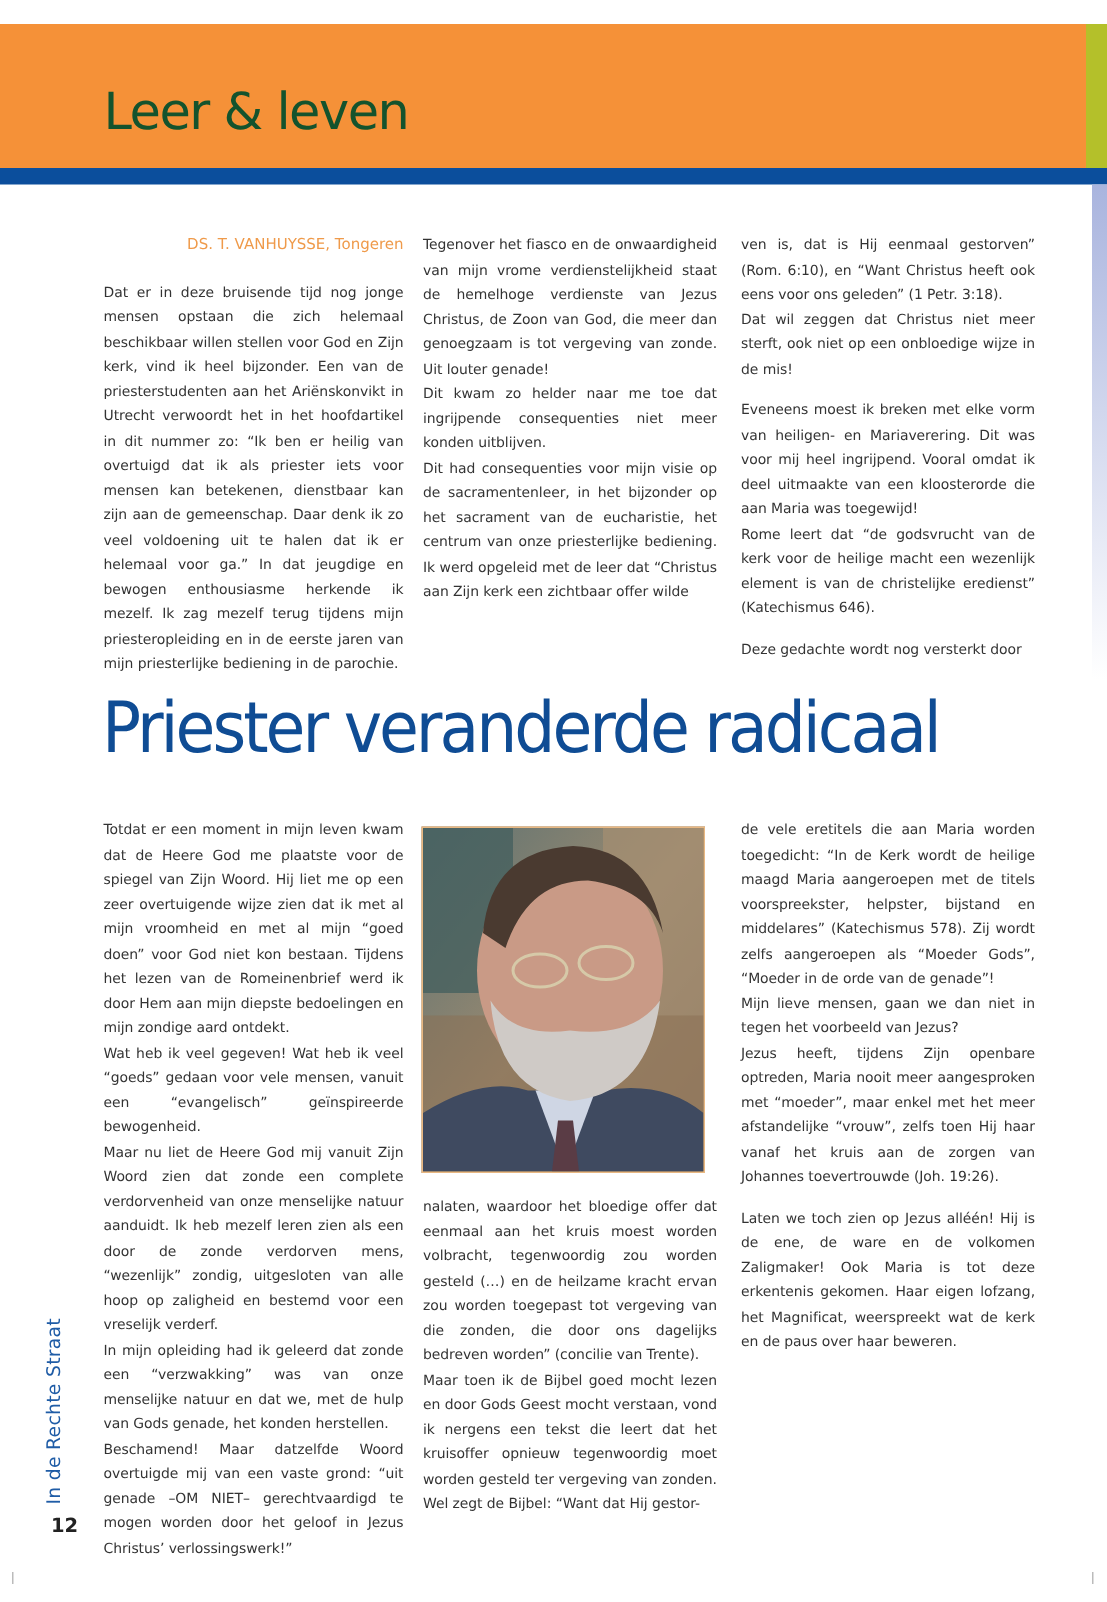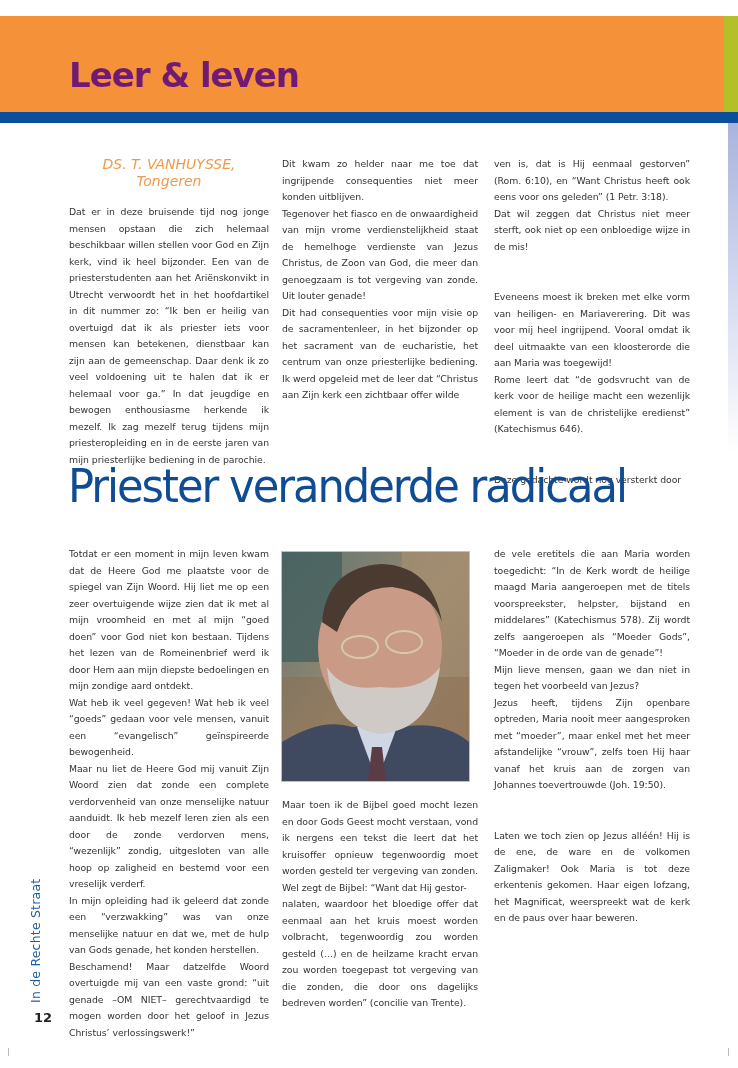--- a/index.html
+++ b/index.html
@@ -8,29 +8,29 @@
 
   .header-band { position: absolute; left: 0; top: 16px; width: 724px; height: 96px;
                  background: #f59138; }
   .header-green { position: absolute; left: 724px; top: 16px; width: 14px; height: 96px;
                   background: #b4c02a; }
   .header-rule { position: absolute; left: 0; top: 112px; width: 738px; height: 11px;
                  background: #0b4e9c; }
   .side-gradient { position: absolute; left: 728px; top: 123px; width: 10px; height: 330px;
                    background: linear-gradient(#a9b4de, rgba(255,255,255,0)); }
   .section-title { position: absolute; left: 69px; top: 55px; margin: 0;
-                   font-family: "DejaVu Sans", sans-serif; font-weight: bold;
-                   font-size: 34px; letter-spacing: -1px; color: #701a75; }
+                   font-family: "DejaVu Sans", sans-serif; font-weight: normal;
+                   font-size: 34px; letter-spacing: -1px; color: #14532d; }
 
   .col { position: absolute; font-size: 9.3px; line-height: 16.5px; text-align: justify;
          letter-spacing: -0.05px; color: #333; }
   .col p { margin: 0; }
-  .col p.gap { margin-top: 34px; }
-  .byline { color: #ef9a4a; font-style: italic; font-size: 14px; margin-bottom: 15px !important;
-            letter-spacing: 0; text-align: center; }
+  .col p.gap { margin-top: 11px; }
+  .byline { color: #ef9a4a; font-size: 10px; margin-bottom: 15px !important;
+            letter-spacing: 0; text-align: right; }
 
   .headline { position: absolute; left: 68px; top: 458px; margin: 0;
               font-family: "DejaVu Sans", sans-serif; font-weight: normal;
               font-size: 47px; letter-spacing: -2.2px; color: #0f4c94; white-space: nowrap;
               transform: scaleX(0.92); transform-origin: left top; }
 
   .photo { position: absolute; left: 281px; top: 551px; width: 187px; height: 229px;
            border: 1px solid #e9b882; overflow: hidden; background: #8c7a63; }
 
   .vertical-label { position: absolute; left: 28px; top: 1003px; transform: rotate(-90deg);
@@ -47,22 +47,22 @@
 <div class="header-green"></div>
 <div class="header-rule"></div>
 <div class="side-gradient"></div>
 <h1 class="section-title">Leer &amp; leven</h1>
 
 <div class="col" style="left:69px; top:156px; width:200px;">
   <p class="byline">DS. T. VANHUYSSE, Tongeren</p>
   <p>Dat er in deze bruisende tijd nog jonge mensen opstaan die zich helemaal beschikbaar willen stellen voor God en Zijn kerk, vind ik heel bijzonder. Een van de priesterstudenten aan het Ariënskonvikt in Utrecht verwoordt het in het hoofdartikel in dit nummer zo: “Ik ben er heilig van overtuigd dat ik als priester iets voor mensen kan betekenen, dienstbaar kan zijn aan de gemeenschap. Daar denk ik zo veel voldoening uit te halen dat ik er helemaal voor ga.” In dat jeugdige en bewogen enthousiasme herkende ik mezelf. Ik zag mezelf terug tijdens mijn priesteropleiding en in de eerste jaren van mijn priesterlijke bediening in de parochie.</p>
 </div>
 <div class="col" style="left:282px; top:156px; width:196px;">
+  <p>Tegenover het fiasco en de onwaardigheid van mijn vrome verdienstelijkheid staat de hemelhoge verdienste van Jezus Christus, de Zoon van God, die meer dan genoegzaam is tot vergeving van zonde. Uit louter genade!</p>
   <p>Dit kwam zo helder naar me toe dat ingrijpende consequenties niet meer konden uitblijven.</p>
-  <p>Tegenover het fiasco en de onwaardigheid van mijn vrome verdienstelijkheid staat de hemelhoge verdienste van Jezus Christus, de Zoon van God, die meer dan genoegzaam is tot vergeving van zonde. Uit louter genade!</p>
   <p>Dit had consequenties voor mijn visie op de sacramentenleer, in het bijzonder op het sacrament van de eucharistie, het centrum van onze priesterlijke bediening. Ik werd opgeleid met de leer dat “Christus aan Zijn kerk een zichtbaar offer wilde</p>
 </div>
 <div class="col" style="left:494px; top:156px; width:196px;">
   <p>ven is, dat is Hij eenmaal gestorven” (Rom. 6:10), en “Want Christus heeft ook eens voor ons geleden” (1 Petr. 3:18).</p>
   <p>Dat wil zeggen dat Christus niet meer sterft, ook niet op een onbloedige wijze in de mis!</p>
   <p class="gap">Eveneens moest ik breken met elke vorm van heiligen- en Mariaverering. Dit was voor mij heel ingrijpend. Vooral omdat ik deel uitmaakte van een kloosterorde die aan Maria was toegewijd!</p>
   <p>Rome leert dat “de godsvrucht van de kerk voor de heilige macht een wezenlijk element is van de christelijke eredienst” (Katechismus 646).</p>
   <p class="gap">Deze gedachte wordt nog versterkt door</p>
 </div>
 
@@ -94,28 +94,28 @@
     <path d="M90 195 L100 195 L104 229 L86 229 Z" fill="#5a3c45"></path>
     <ellipse cx="98" cy="95" rx="62" ry="75" fill="#c99a86"></ellipse>
     <path d="M40 70 Q45 15 100 12 Q150 14 160 70 Q150 40 110 35 Q70 35 55 80 Z" fill="#4a3a30"></path>
     <path d="M45 115 Q50 175 98 182 Q150 178 158 115 Q140 140 98 135 Q60 140 45 115 Z" fill="#cfcac6"></path>
     <ellipse cx="78" cy="95" rx="18" ry="11" fill="none" stroke="#d6c9a8" stroke-width="2"></ellipse>
     <ellipse cx="122" cy="90" rx="18" ry="11" fill="none" stroke="#d6c9a8" stroke-width="2"></ellipse>
   </svg>
 </div>
 
 <div class="col" style="left:282px; top:797px; width:196px;">
+  <p>nalaten, waardoor het bloedige offer dat eenmaal aan het kruis moest worden volbracht, tegenwoordig zou worden gesteld (…) en de heilzame kracht ervan zou worden toegepast tot vergeving van die zonden, die door ons dagelijks bedreven worden” (concilie van Trente).</p>
   <p>Maar toen ik de Bijbel goed mocht lezen en door Gods Geest mocht verstaan, vond ik nergens een tekst die leert dat het kruisoffer opnieuw tegenwoordig moet worden gesteld ter vergeving van zonden. Wel zegt de Bijbel: “Want dat Hij gestor-</p>
-  <p>nalaten, waardoor het bloedige offer dat eenmaal aan het kruis moest worden volbracht, tegenwoordig zou worden gesteld (…) en de heilzame kracht ervan zou worden toegepast tot vergeving van die zonden, die door ons dagelijks bedreven worden” (concilie van Trente).</p>
 </div>
 
 <div class="col" style="left:494px; top:546px; width:196px;">
   <p>de vele eretitels die aan Maria worden toegedicht: “In de Kerk wordt de heilige maagd Maria aangeroepen met de titels voorspreekster, helpster, bijstand en middelares” (Katechismus 578). Zij wordt zelfs aangeroepen als “Moeder Gods”, “Moeder in de orde van de genade”!</p>
   <p>Mijn lieve mensen, gaan we dan niet in tegen het voorbeeld van Jezus?</p>
-  <p>Jezus heeft, tijdens Zijn openbare optreden, Maria nooit meer aangesproken met “moeder”, maar enkel met het meer afstandelijke “vrouw”, zelfs toen Hij haar vanaf het kruis aan de zorgen van Johannes toevertrouwde (Joh. 19:50).</p>
+  <p>Jezus heeft, tijdens Zijn openbare optreden, Maria nooit meer aangesproken met “moeder”, maar enkel met het meer afstandelijke “vrouw”, zelfs toen Hij haar vanaf het kruis aan de zorgen van Johannes toevertrouwde (Joh. 19:26).</p>
   <p class="gap">Laten we toch zien op Jezus alléén! Hij is de ene, de ware en de volkomen Zaligmaker! Ook Maria is tot deze erkentenis gekomen. Haar eigen lofzang, het Magnificat, weerspreekt wat de kerk en de paus over haar beweren.</p>
 </div>
 
 <div class="vertical-label">In de Rechte Straat</div>
 <div class="page-number">12</div>
 
 <div class="crop" style="left:8px; top:1048px; width:1px; height:8px;"></div>
 <div class="crop" style="left:728px; top:1048px; width:1px; height:8px;"></div>
 
 </body></html>

